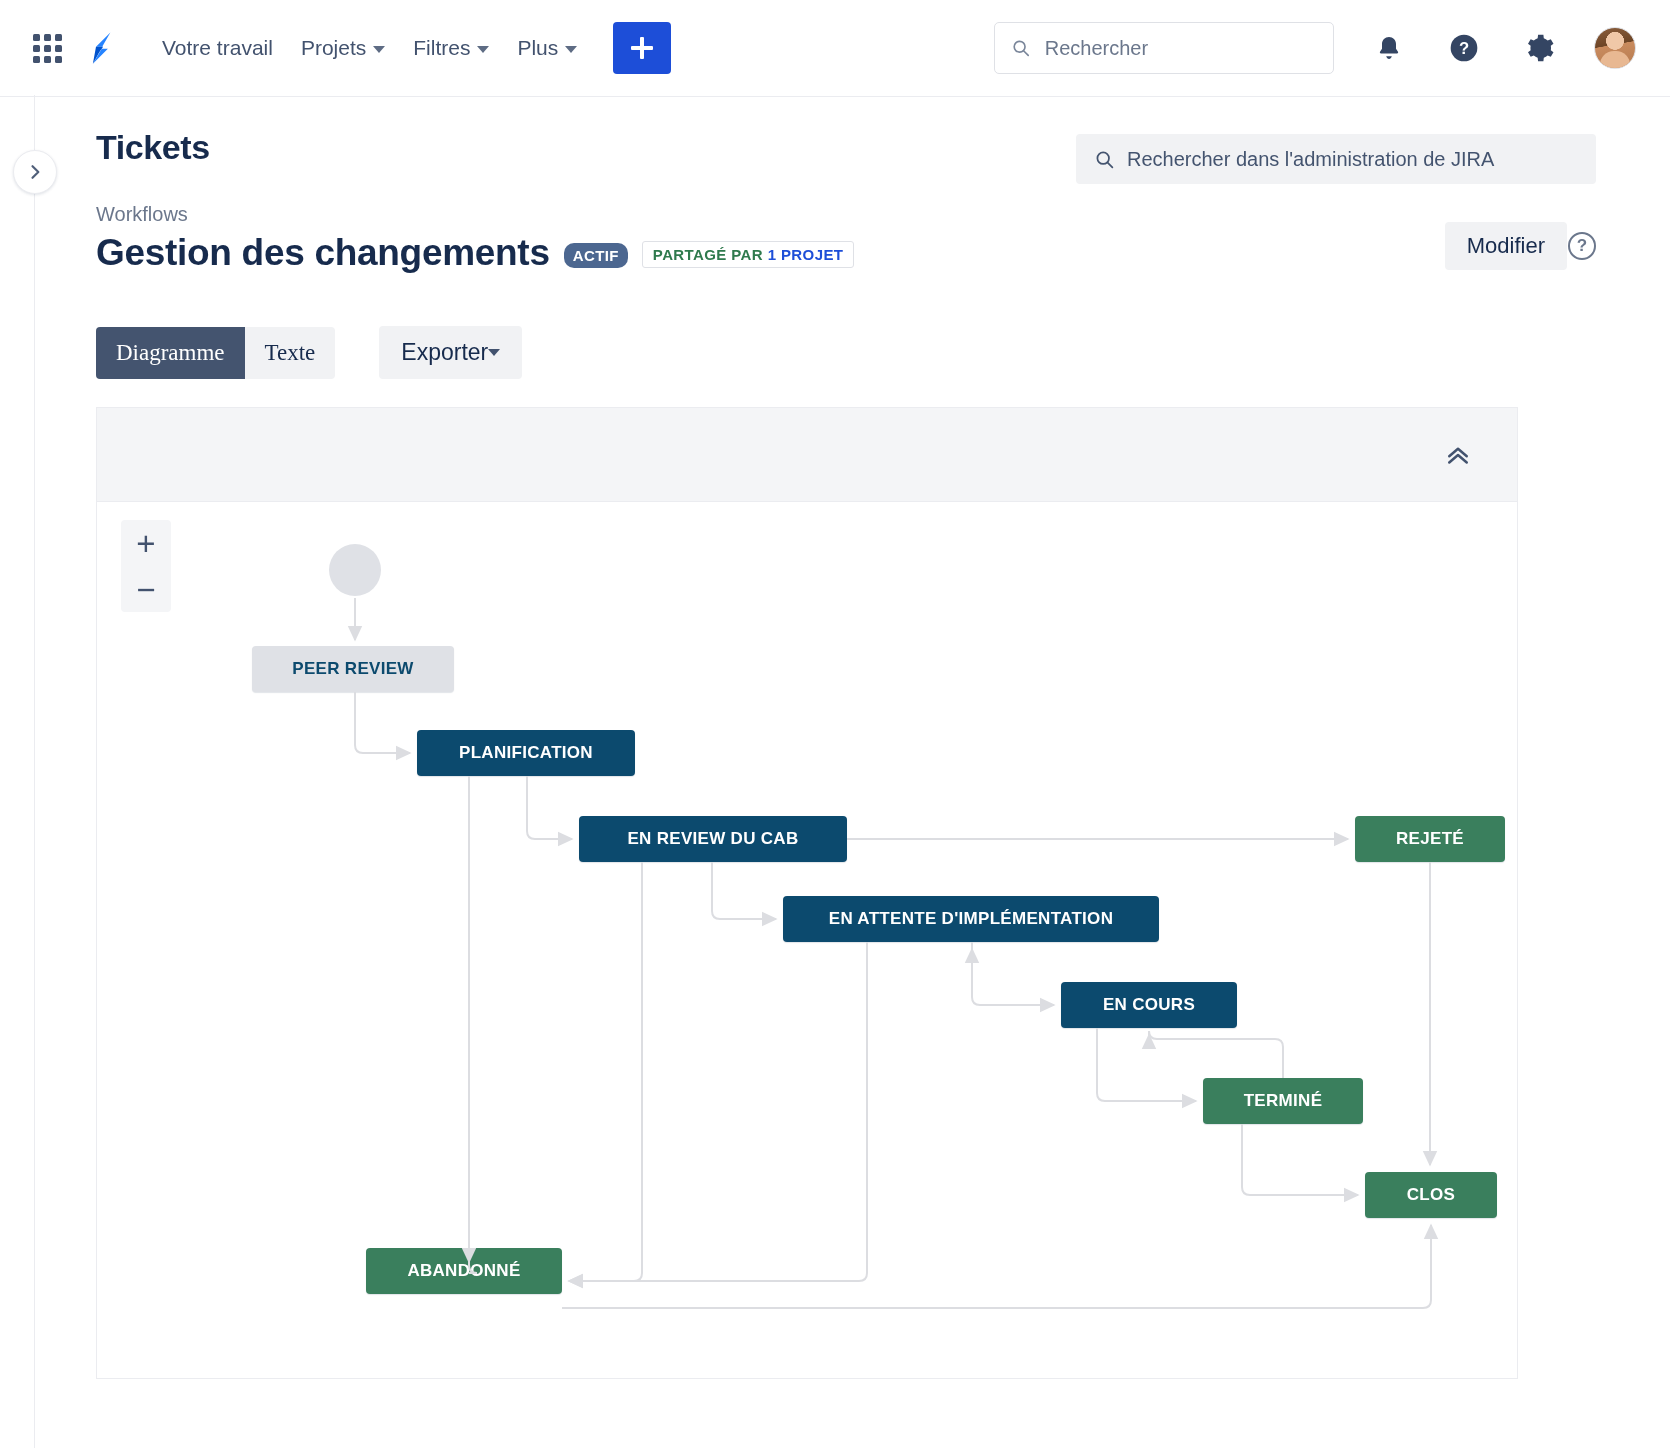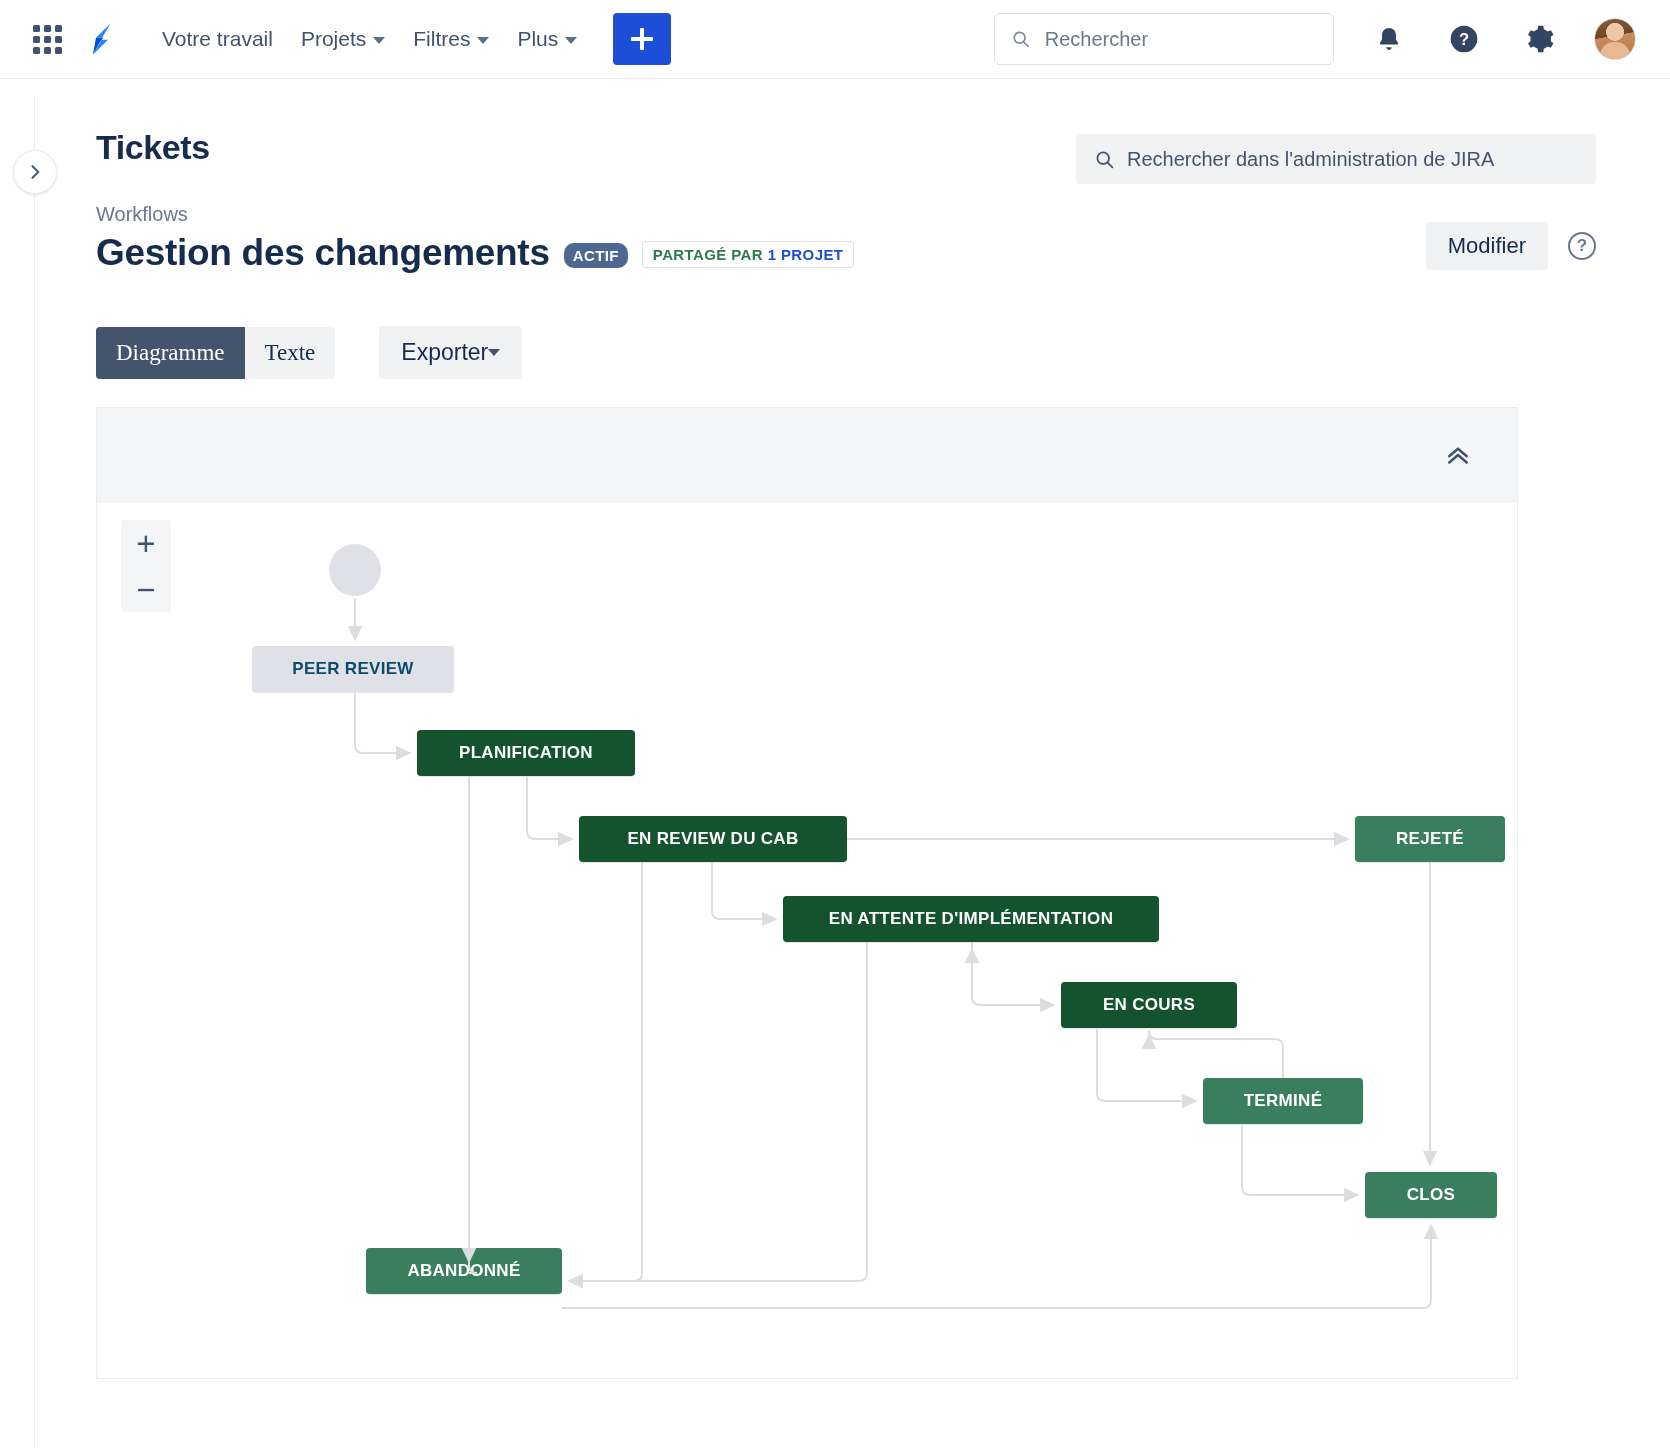--- a/index.html
+++ b/index.html
@@ -9,21 +9,21 @@
     width: 1670px; height: 1448px;
     background: #ffffff;
     font-family: "Liberation Sans", sans-serif;
     color: #172b4d;
     overflow: hidden;
   }
 
   
   .topnav {
     position: absolute; top: 0; left: 0;
-    width: 1670px; height: 79px;
+    width: 1670px; height: 97px;
     background: #ffffff;
     border-bottom: 1px solid #ebecf0;
     display: flex; align-items: center;
   }
   .nav-left { display: flex; align-items: center; padding-left: 28px; gap: 0; }
   .apps-grid { width: 38px; height: 38px; display: grid;
     grid-template-columns: repeat(3, 7px); grid-template-rows: repeat(3, 7px);
     gap: 4px; align-content: center; justify-content: center; cursor: pointer;
     margin-right: 14px; }
   .apps-grid i { display: block; width: 7px; height: 7px; border-radius: 1.5px; background: #42526e; }
@@ -112,21 +112,21 @@
     letter-spacing: 0.4px; padding: 4px 9px; border-radius: 10px;
     margin-bottom: 6px; white-space: nowrap;
   }
   .badge-shared {
     border: 1px solid #dfe1e6; border-radius: 3px; padding: 4px 10px;
     font-size: 15px; font-weight: 700; letter-spacing: 0.4px;
     color: #2f7a4d; margin-bottom: 6px; white-space: nowrap; background: #fff;
   }
   .badge-shared .cnt { color: #1d4ed8; margin-top: 24px; }
 
-  .edit-wrap { position: absolute; right: 74px; top: 127px; display: flex; align-items: center; gap: 20px; }
+  .edit-wrap { position: absolute; right: 74px; top: 127px; display: flex; align-items: center; gap: 1px; }
   .edit-btn {
     background: #f1f2f4; color: #172b4d; border: none; border-radius: 4px;
     font-size: 22px; padding: 11px 22px; cursor: pointer;
     font-family: "Liberation Sans", sans-serif;
   }
   .help-circle {
     width: 28px; height: 28px; border-radius: 50%; border: 2px solid #6b778c;
     color: #6b778c; font-size: 17px; display: flex; align-items: center;
     justify-content: center; cursor: pointer; font-weight: 600;
   }
@@ -177,21 +177,21 @@
     background: #dfe1e6; cursor: pointer;
   }
 
   .node {
     position: absolute; border-radius: 4px; color: #fff;
     font-size: 17px; font-weight: 700; letter-spacing: 0.3px;
     display: flex; align-items: center; justify-content: center;
     cursor: pointer; white-space: nowrap; height: 46px;
     box-shadow: 0 1px 1px rgba(9,30,66,0.12);
   }
-  .node.blue  { background: #14532d; }
+  .node.blue  { background: #0c4a6e; }
   .node.green { background: #3a7f5d; }
   .node.grey  { background: #dfe1e6; color: #0c4a6e; }
 
   svg.edges { position: absolute; left: 0; top: 0; width: 100%; height: 100%;
     pointer-events: none; z-index: 1; }
 </style>
 </head>
 <body>
 
 <div class="topnav">

